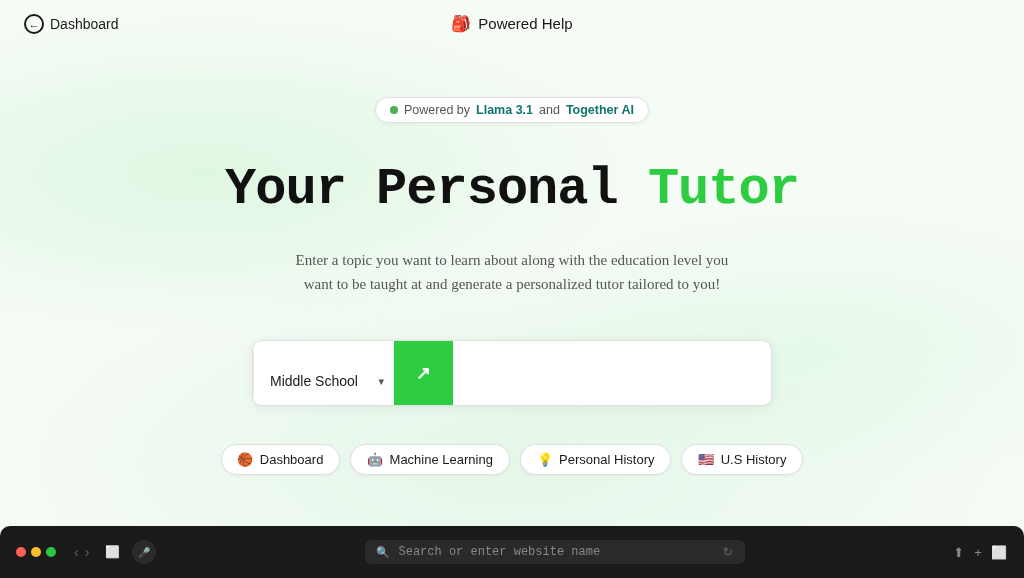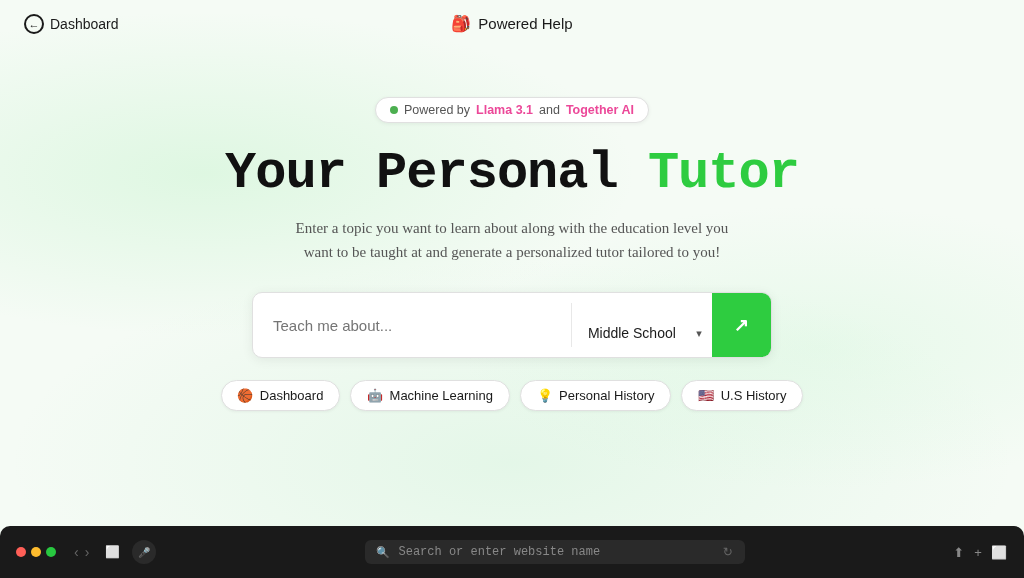--- a/index.html
+++ b/index.html
@@ -80,21 +80,21 @@
     .app-title-icon {
       font-size: 16px;
     }
 
     
     .hero {
       display: flex;
       flex-direction: column;
       align-items: center;
       margin-top: 50px;
-      gap: 0;
+      gap: 16px;
     }
 
     
     .powered-badge {
       display: flex;
       align-items: center;
       gap: 6px;
       background: white;
       border: 1px solid #e0e0e0;
       border-radius: 20px;
@@ -106,21 +106,21 @@
     }
 
     .powered-badge .dot {
       width: 8px;
       height: 8px;
       background: #4CAF50;
       border-radius: 50%;
     }
 
     .powered-badge strong {
-      color: #ec4899;
+      color: #0f766e;
       font-weight: 600;
     }
 
     
     .main-heading {
       font-size: 52px;
       font-weight: 800;
       color: #111;
       letter-spacing: -1px;
       line-height: 1.1;
@@ -375,21 +375,20 @@
       <strong>Together AI</strong>
     </div>
 
     <h1 class="main-heading">
       <span>Your Personal </span><span class="green">Tutor</span>
     </h1>
 
     <p class="subtitle">Enter a topic you want to learn about along with the education level you want to be taught at and generate a personalized tutor tailored to you!</p>
 
     <div class="search-row">
-      <input class="search-input" type="text" placeholder="Teach me about..." style="">
       <div class="divider-v"></div>
       <div class="level-select-wrapper">
         <select class="level-select">
           <option>Elementary</option>
           <option selected="">Middle School</option>
           <option>High School</option>
           <option>College</option>
           <option>Graduate</option>
         </select>
         <span class="select-chevron">▾</span>

